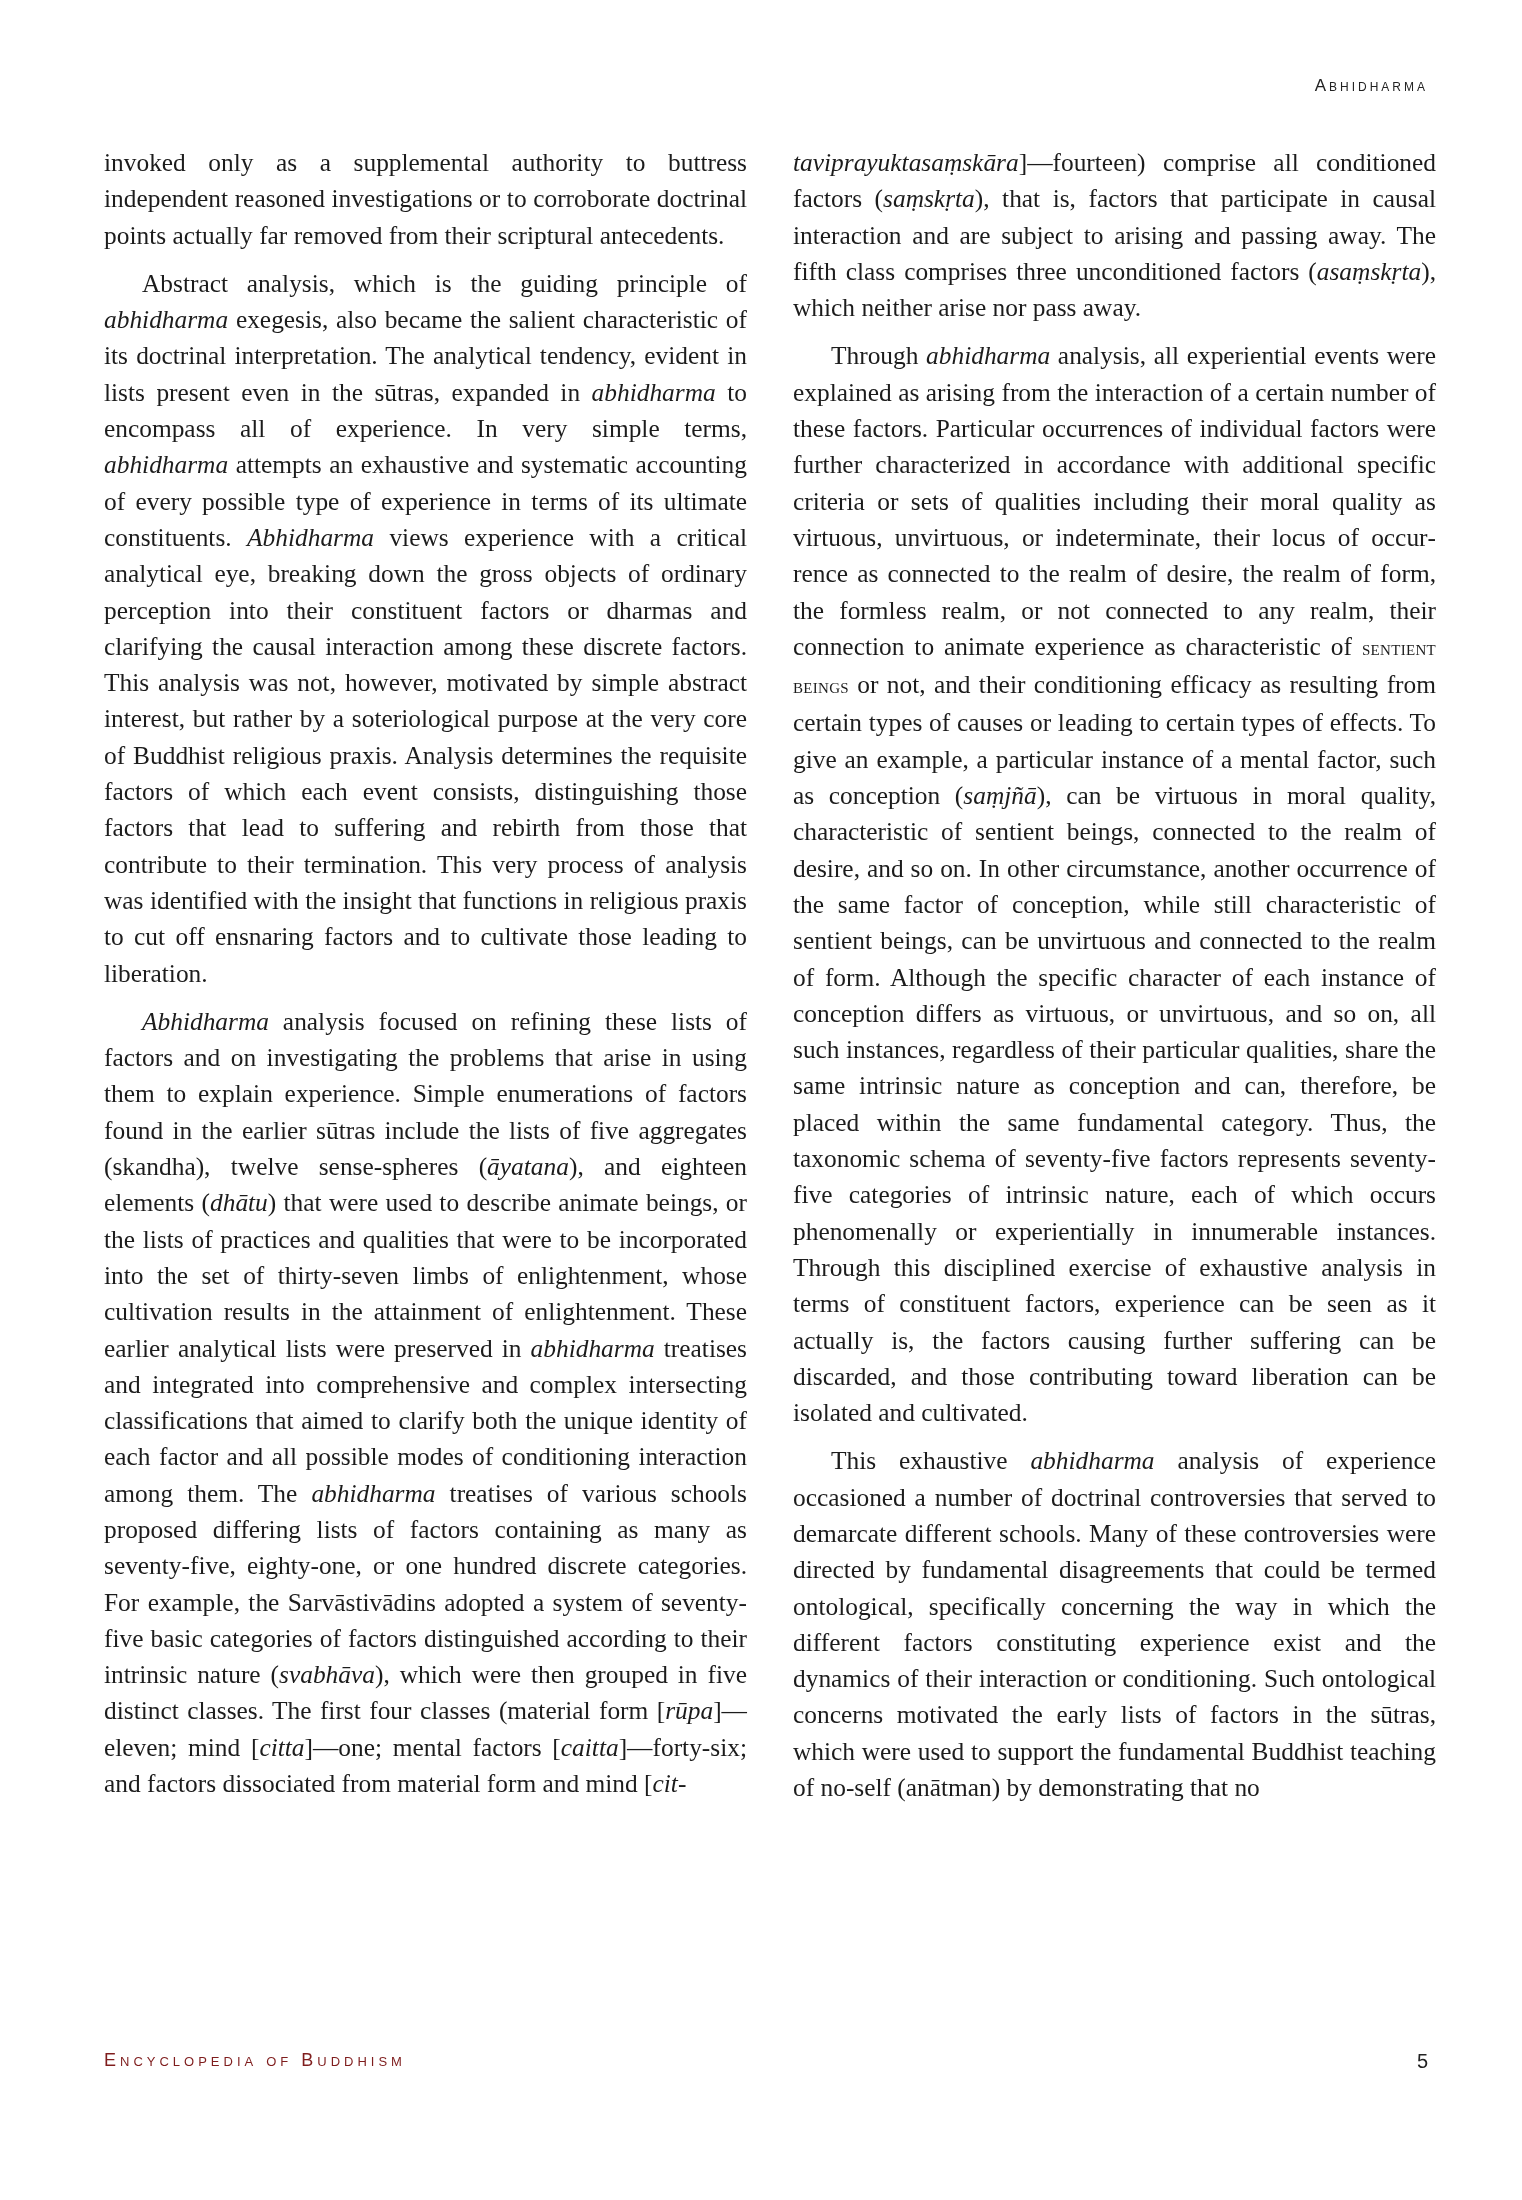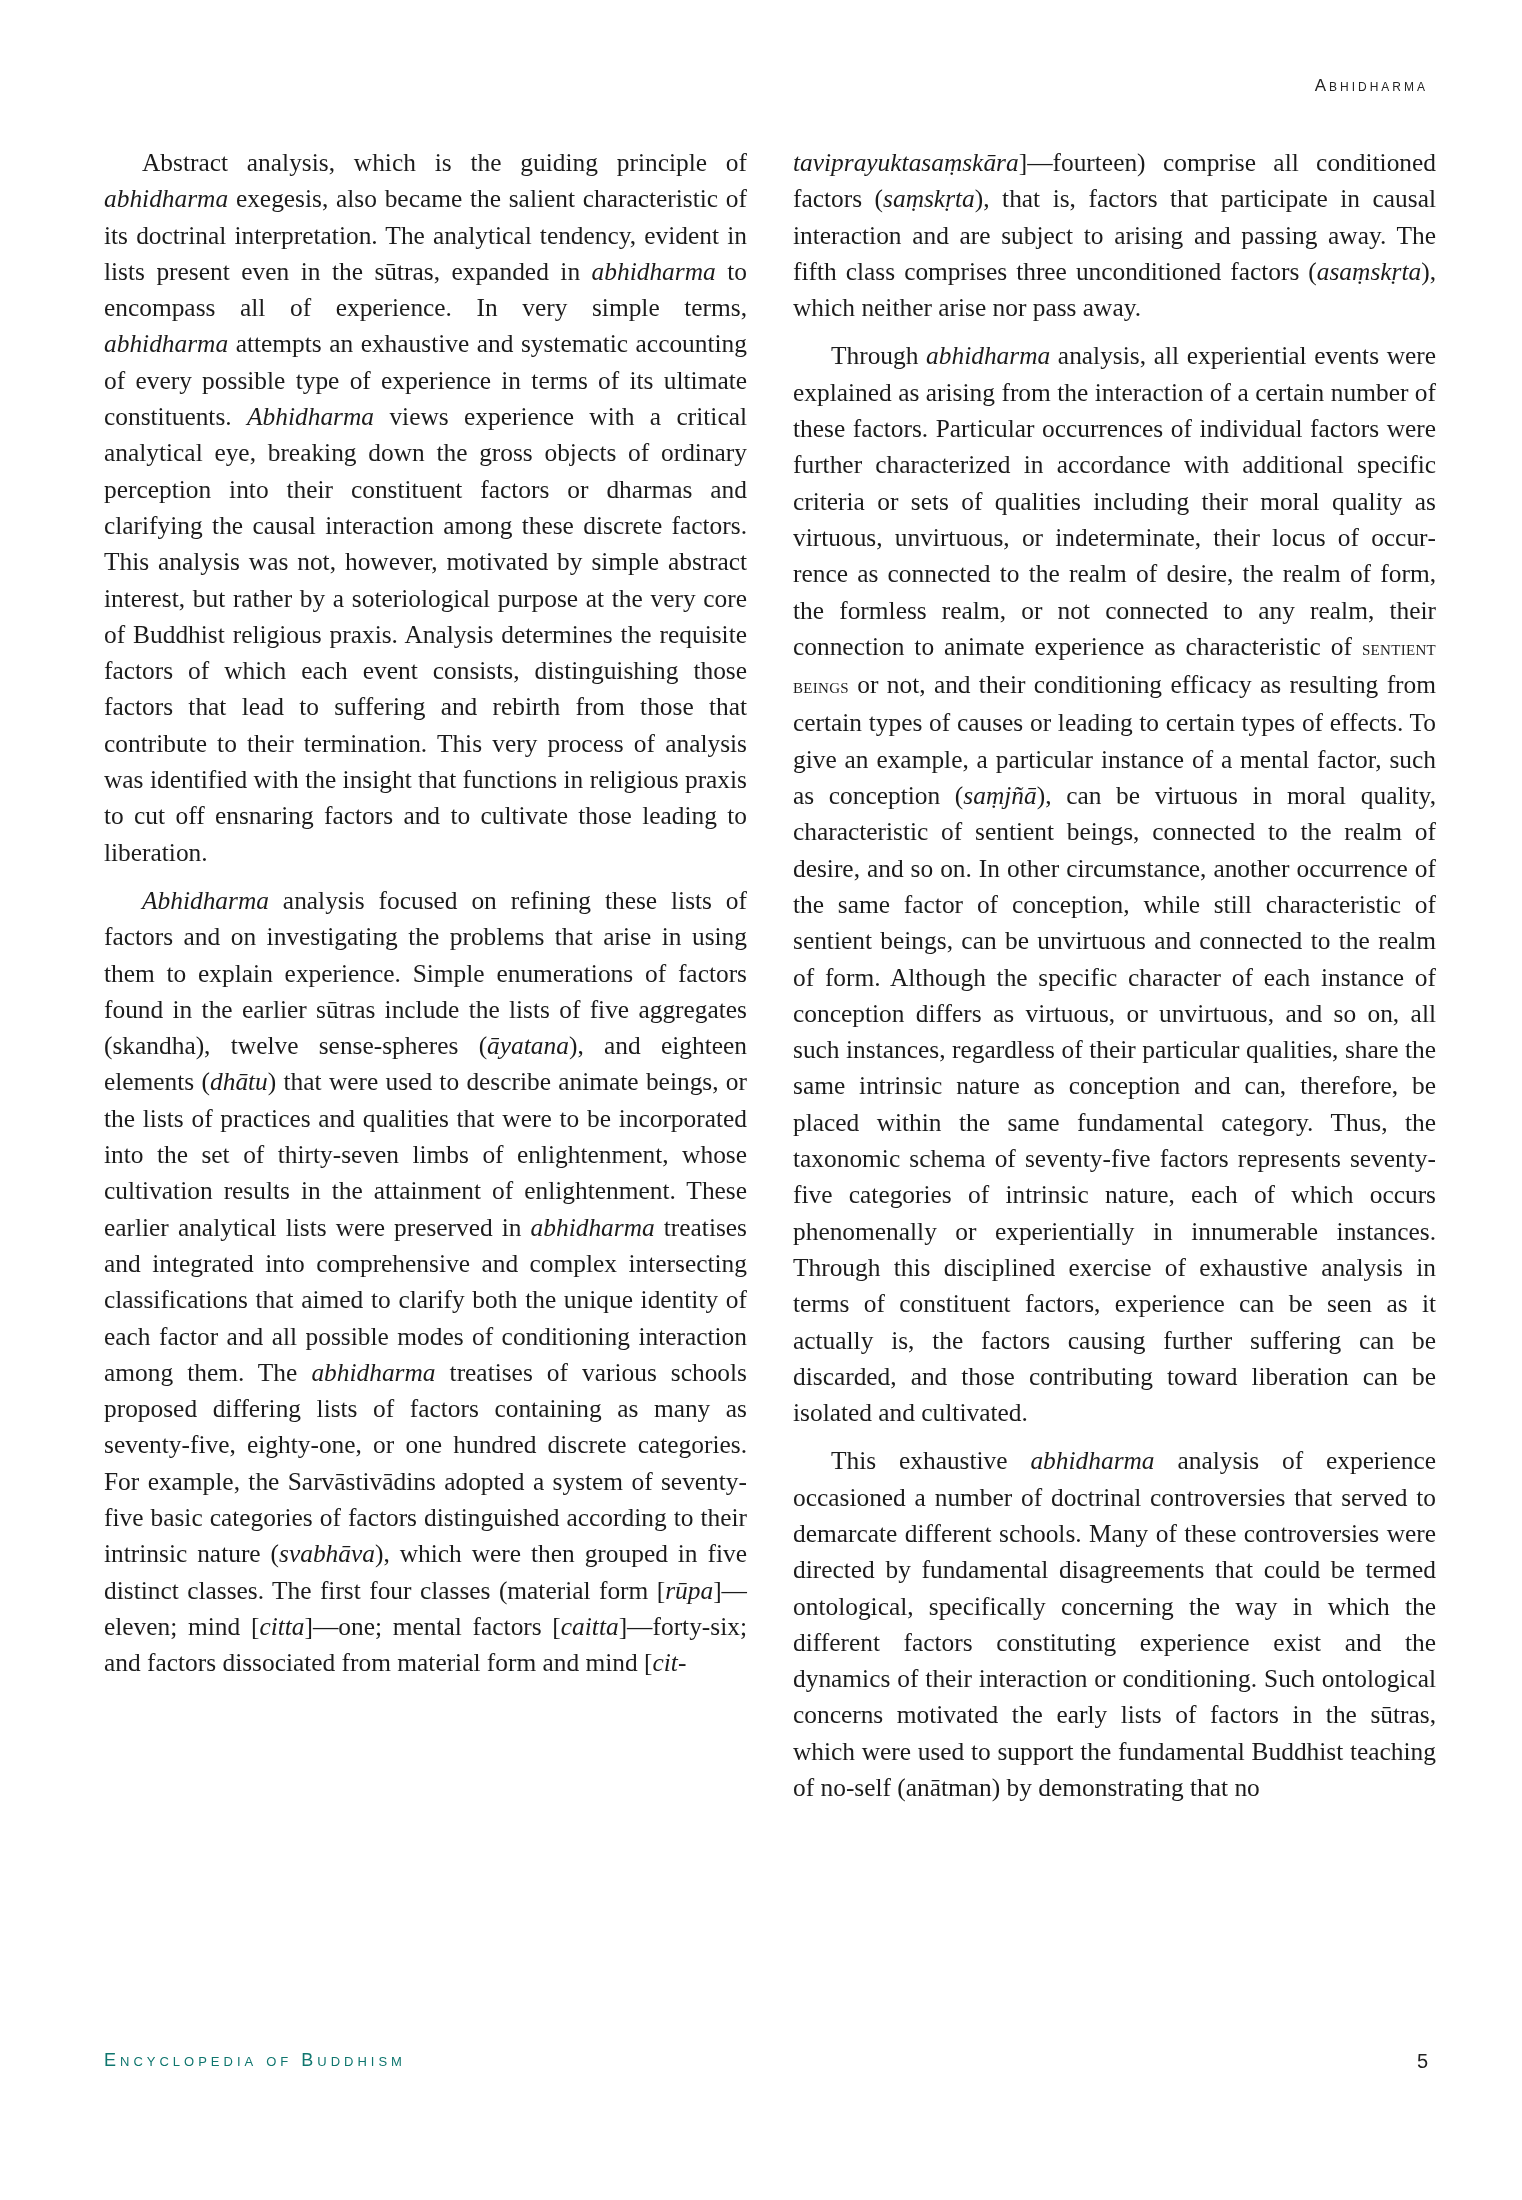--- a/index.html
+++ b/index.html
@@ -21,34 +21,35 @@
   }
   .col-left { left: 104px; }
   .col-right { left: 784px; margin-left: 9px; }
   .para { margin: 0 0 12px 0; text-indent: 38px; }
   .para.first { text-indent: 0; }
   .it { font-style: italic; }
   .sc { font-variant: small-caps; font-size: 0.86em; letter-spacing: 0.3px; }
   .footer-left {
     position: absolute; top: 2050px; left: 104px;
     font-family: "Liberation Sans", "DejaVu Sans", sans-serif;
-    font-size: 18px; letter-spacing: 4px; font-variant: small-caps; color: #0f766e;
+    font-size: 18px; letter-spacing: 4px; font-variant: small-caps; color: #7f1d1d;
   }
   .footer-right {
     position: absolute; top: 2050px; right: 94px;
     font-family: "Liberation Sans", "DejaVu Sans", sans-serif;
     font-size: 20px; color: #222;
   }
 </style>
 </head>
 <body>
 
 <div class="running-head">Abhidharma</div>
 
 <div class="column col-left">
+    <p class="para first"><span>invoked only as a supplemental authority to buttress independent reasoned investigations or to corroborate doctrinal points actually far removed from their scrip­tural antecedents.</span></p>
     <p class="para"><span>Abstract analysis, which is the guiding principle of </span><span class="it">abhidharma</span><span> exegesis, also became the salient charac­teristic of its doctrinal interpretation. The analytical tendency, evident in lists present even in the sūtras, ex­panded in </span><span class="it">abhidharma</span><span> to encompass all of experience. In very simple terms, </span><span class="it">abhidharma</span><span> attempts an ex­haustive and systematic accounting of every possible type of experience in terms of its ultimate constituents. </span><span class="it">Abhidharma</span><span> views experience with a critical analytical eye, breaking down the gross objects of ordinary per­ception into their constituent factors or dharmas and clarifying the causal interaction among these discrete factors. This analysis was not, however, motivated by simple abstract interest, but rather by a soteriological purpose at the very core of Buddhist religious praxis. Analysis determines the requisite factors of which each event consists, distinguishing those factors that lead to suffering and rebirth from those that contribute to their termination. This very process of analysis was identified with the insight that functions in religious praxis to cut off ensnaring factors and to cultivate those leading to liberation.</span></p>
     <p class="para"><span class="it">Abhidharma</span><span> analysis focused on refining these lists of factors and on investigating the problems that arise in using them to explain experience. Simple enumer­ations of factors found in the earlier sūtras include the lists of five aggregates (skandha), twelve sense-spheres (</span><span class="it">āyatana</span><span>), and eighteen elements (</span><span class="it">dhātu</span><span>) that were used to describe animate beings, or the lists of prac­tices and qualities that were to be incorporated into the set of thirty-seven limbs of enlightenment, whose cultivation results in the attainment of enlightenment. These earlier analytical lists were preserved in </span><span class="it">abhid­harma</span><span> treatises and integrated into comprehensive and complex intersecting classifications that aimed to clar­ify both the unique identity of each factor and all pos­sible modes of conditioning interaction among them. The </span><span class="it">abhidharma</span><span> treatises of various schools proposed differing lists of factors containing as many as seventy-five, eighty-one, or one hundred discrete categories. For example, the Sarvāstivādins adopted a system of seventy-five basic categories of factors distinguished according to their intrinsic nature (</span><span class="it">svabhāva</span><span>), which were then grouped in five distinct classes. The first four classes (material form [</span><span class="it">rūpa</span><span>]—eleven; mind [</span><span class="it">citta</span><span>]—one; mental factors [</span><span class="it">caitta</span><span>]—forty-six; and factors dissociated from material form and mind [</span><span class="it">cit-</span></p>
   </div>
 <div class="column col-right">
     <p class="para first"><span class="it">taviprayuktasaṃskāra</span><span>]—fourteen) comprise all con­ditioned factors (</span><span class="it">saṃskṛta</span><span>), that is, factors that par­ticipate in causal interaction and are subject to arising and passing away. The fifth class comprises three un­conditioned factors (</span><span class="it">asaṃskṛta</span><span>), which neither arise nor pass away.</span></p>
     <p class="para"><span>Through </span><span class="it">abhidharma</span><span> analysis, all experiential events were explained as arising from the interaction of a certain number of these factors. Particular occur­rences of individual factors were further characterized in accordance with additional specific criteria or sets of qualities including their moral quality as virtuous, unvirtuous, or indeterminate, their locus of occur­rence as connected to the realm of desire, the realm of form, the formless realm, or not connected to any realm, their connection to animate experience as char­acteristic of </span><span class="sc">sentient beings</span><span> or not, and their condi­tioning efficacy as resulting from certain types of causes or leading to certain types of effects. To give an example, a particular instance of a mental factor, such as conception (</span><span class="it">saṃjñā</span><span>), can be virtuous in moral qual­ity, characteristic of sentient beings, connected to the realm of desire, and so on. In other circumstance, an­other occurrence of the same factor of conception, while still characteristic of sentient beings, can be un­virtuous and connected to the realm of form. Although the specific character of each instance of conception differs as virtuous, or unvirtuous, and so on, all such instances, regardless of their particular qualities, share the same intrinsic nature as conception and can, there­fore, be placed within the same fundamental category. Thus, the taxonomic schema of seventy-five factors represents seventy-five categories of intrinsic nature, each of which occurs phenomenally or experientially in innumerable instances. Through this disciplined ex­ercise of exhaustive analysis in terms of constituent factors, experience can be seen as it actually is, the fac­tors causing further suffering can be discarded, and those contributing toward liberation can be isolated and cultivated.</span></p>
     <p class="para"><span>This exhaustive </span><span class="it">abhidharma</span><span> analysis of experience occasioned a number of doctrinal controversies that served to demarcate different schools. Many of these controversies were directed by fundamental disagree­ments that could be termed ontological, specifically concerning the way in which the different factors con­stituting experience exist and the dynamics of their in­teraction or conditioning. Such ontological concerns motivated the early lists of factors in the sūtras, which were used to support the fundamental Buddhist teach­ing of no-self (anātman) by demonstrating that no</span></p>
   </div>
 
 <div class="footer-left">Encyclopedia of Buddhism</div>

